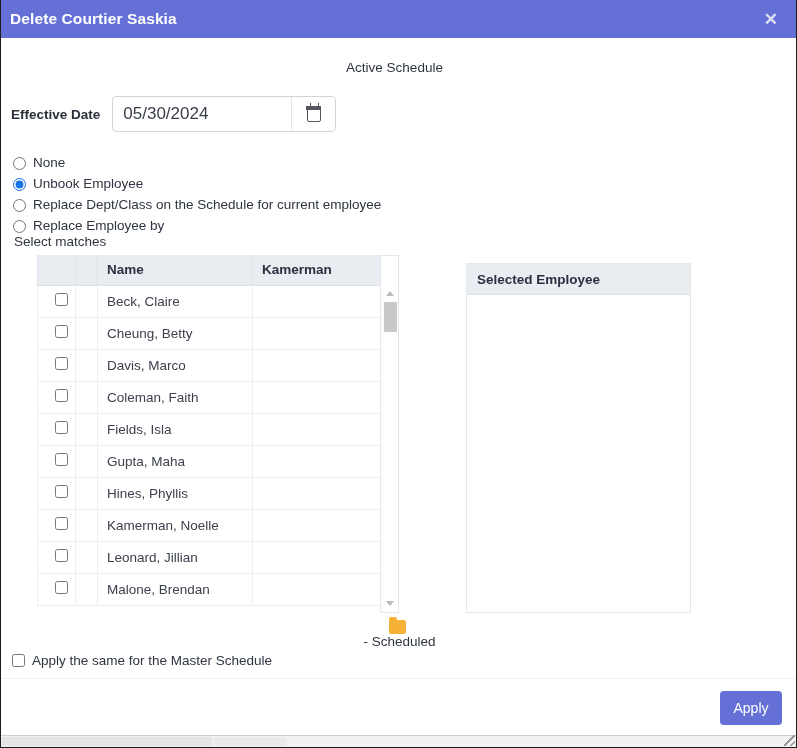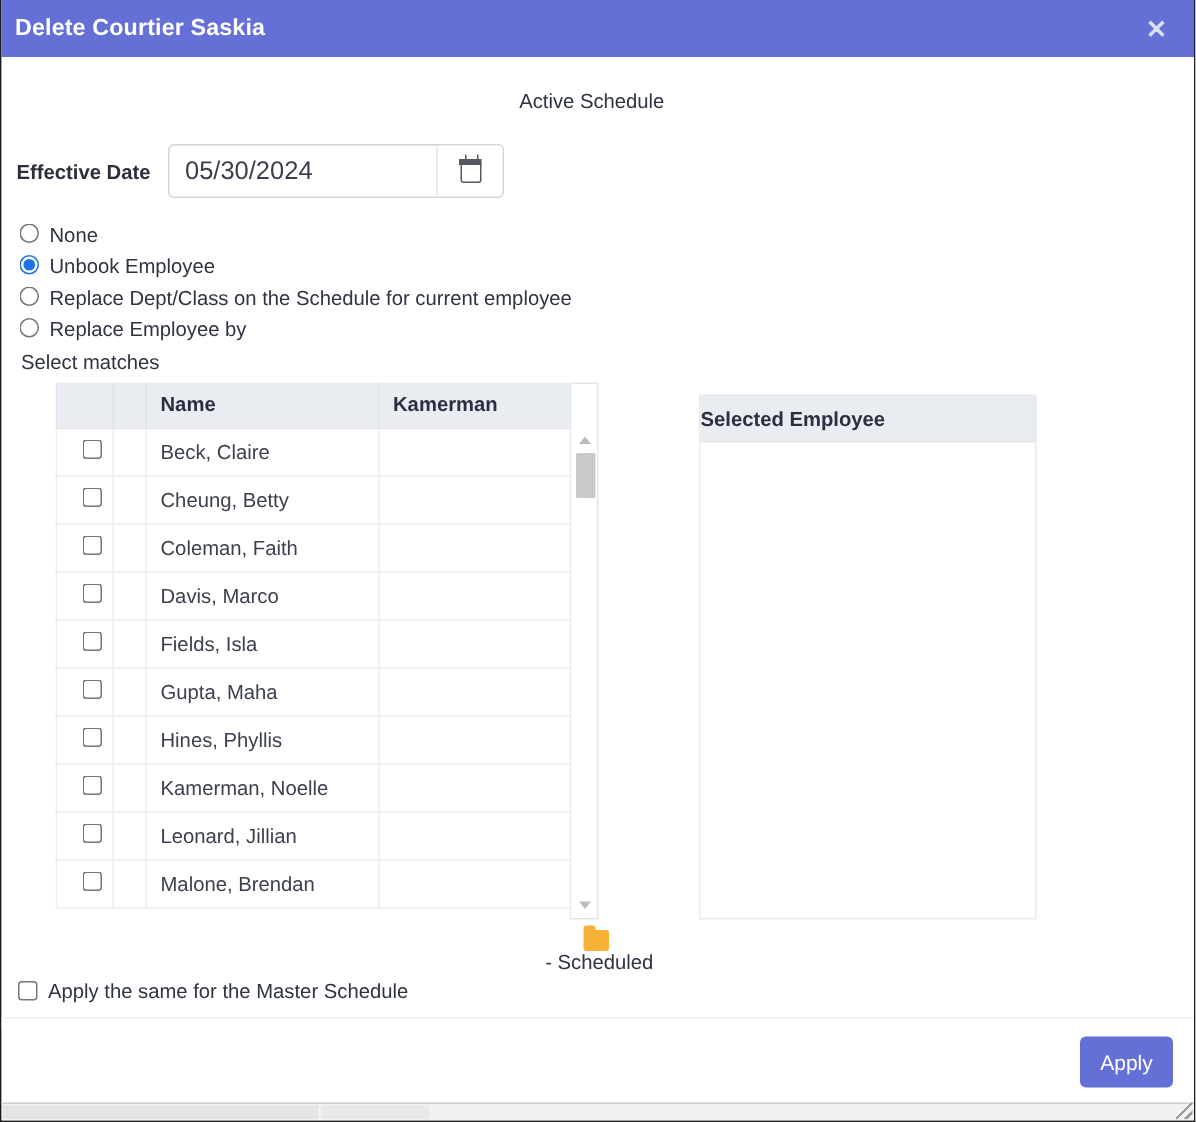--- a/index.html
+++ b/index.html
@@ -119,21 +119,21 @@
     top: -5px; left: 2px;
     width: 7px; height: 3px;
     border-left: 1.6px solid #55595f;
     border-right: 1.6px solid #55595f;
   }
 
   
   #radio-group { margin-top: 17px; padding-left: 2px; }
   .radio-row {
     display: flex;
-    align-items: flex-start;
+    align-items: flex-end;
     height: 21px;
     cursor: pointer;
   }
   .radio-row input[type=radio] {
     width: 13px; height: 13px;
     margin: 0 7px 0 2px;
     accent-color: #1a73e8;
     cursor: pointer;
   }
   .radio-label {
@@ -248,20 +248,21 @@
     height: 350px;
     border: 1px solid #e6e8ec;
     background: #fff;
   }
   #selected-header {
     height: 31px;
     background: #e9ecf1;
     border-bottom: 1px solid #dfe3e9;
     display: flex;
     align-items: center;
+    padding-left: 10px;
     font-size: 13.5px;
     font-weight: bold;
     color: #2b3040;
   }
   #selected-list { height: 317px; background: #fff; }
 
   
   #legend-row {
     display: flex;
     align-items: center;
@@ -420,27 +421,27 @@
               </tr>
               <tr>
                 <td class="c-check"><input type="checkbox" style=""></td>
                 <td class="c-gap"></td>
                 <td class="c-name">Cheung, Betty</td>
                 <td class="c-sen"></td>
               </tr>
               <tr>
                 <td class="c-check"><input type="checkbox" style=""></td>
                 <td class="c-gap"></td>
+                <td class="c-name">Davis, Marco</td>
+                <td class="c-sen"></td>
+              </tr>
+              <tr>
+                <td class="c-check"><input type="checkbox" style=""></td>
+                <td class="c-gap"></td>
                 <td class="c-name">Coleman, Faith</td>
-                <td class="c-sen"></td>
-              </tr>
-              <tr>
-                <td class="c-check"><input type="checkbox" style=""></td>
-                <td class="c-gap"></td>
-                <td class="c-name">Davis, Marco</td>
                 <td class="c-sen"></td>
               </tr>
               <tr>
                 <td class="c-check"><input type="checkbox" style=""></td>
                 <td class="c-gap"></td>
                 <td class="c-name">Fields, Isla</td>
                 <td class="c-sen"></td>
               </tr>
               <tr>
                 <td class="c-check"><input type="checkbox" style=""></td>

